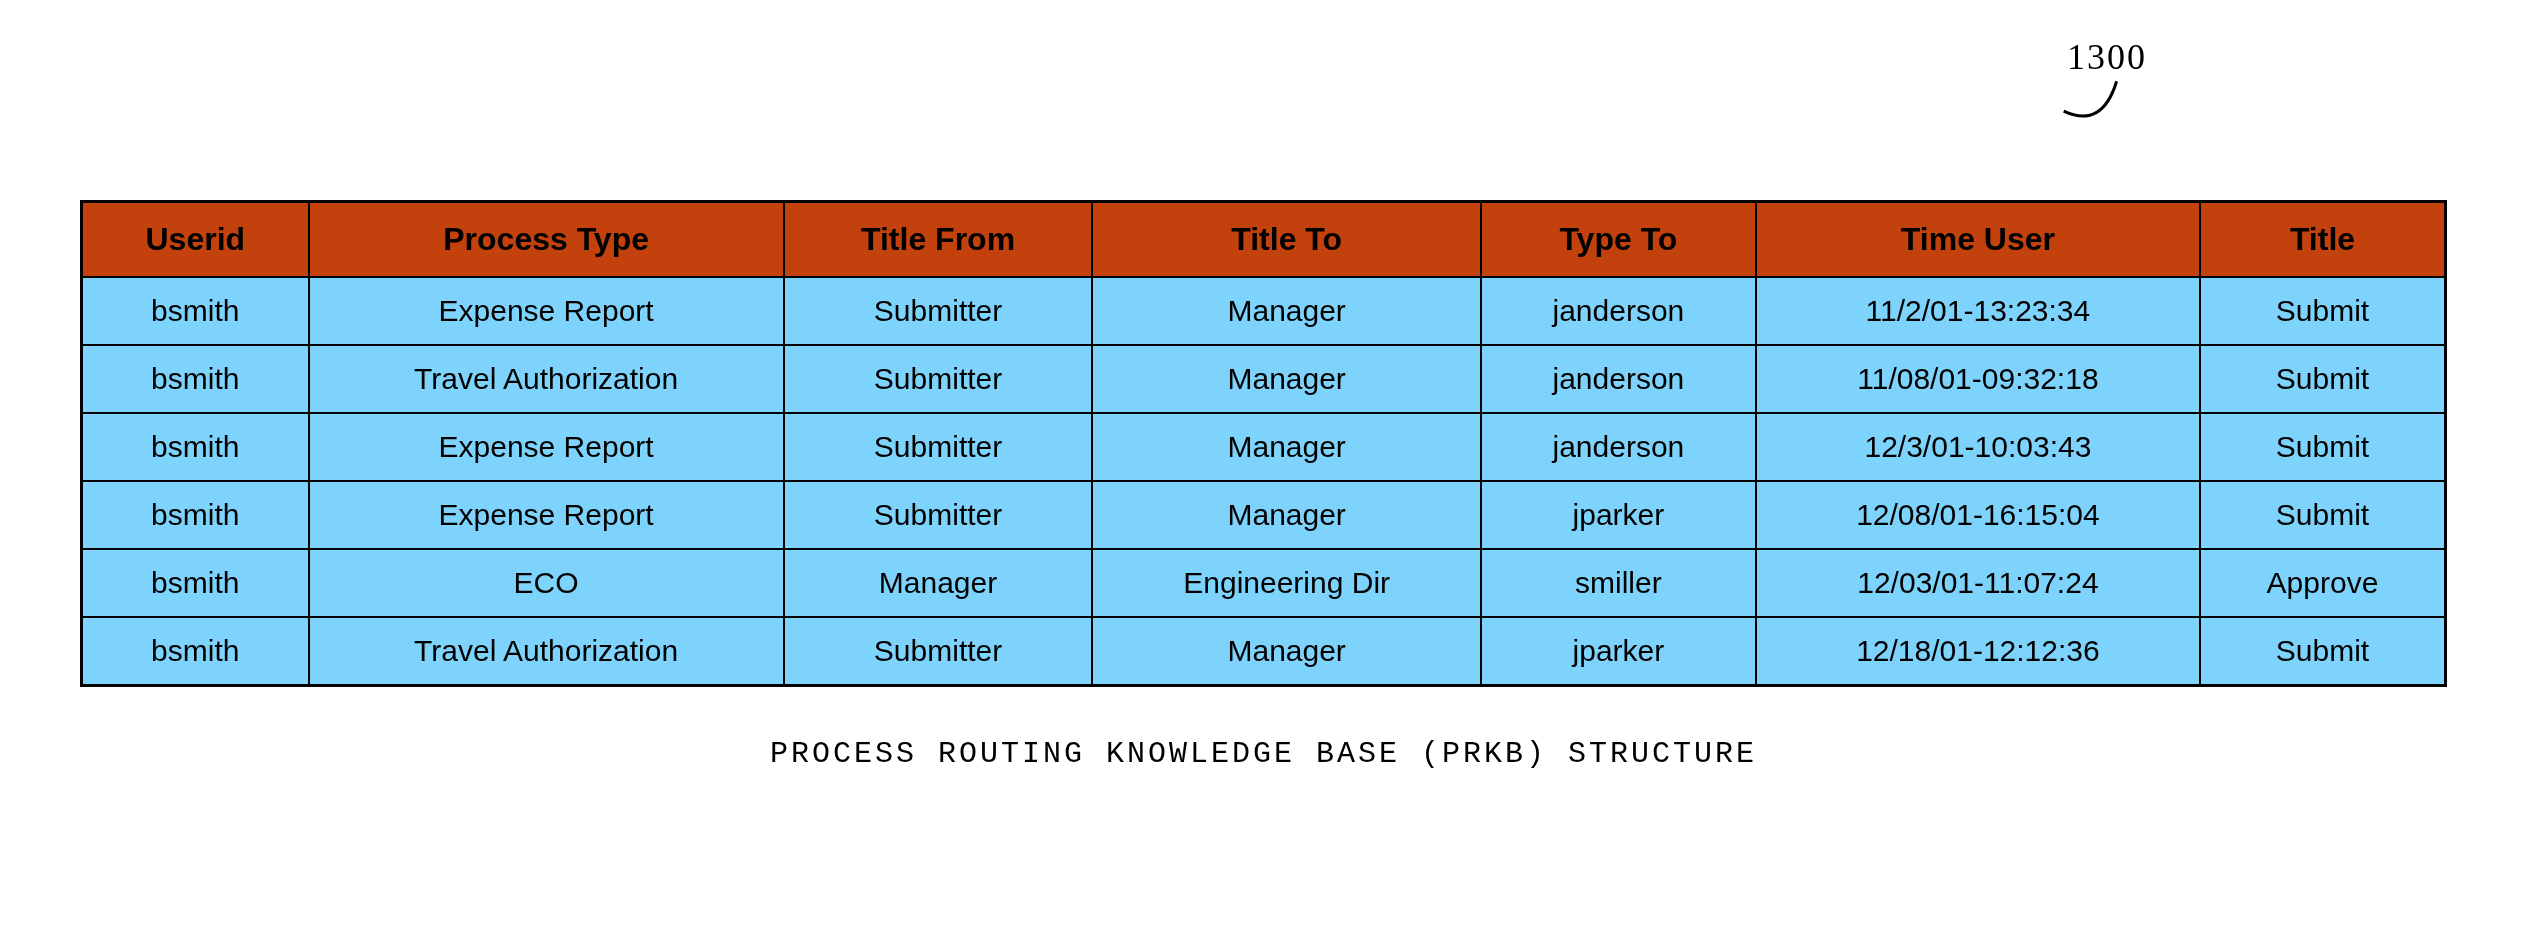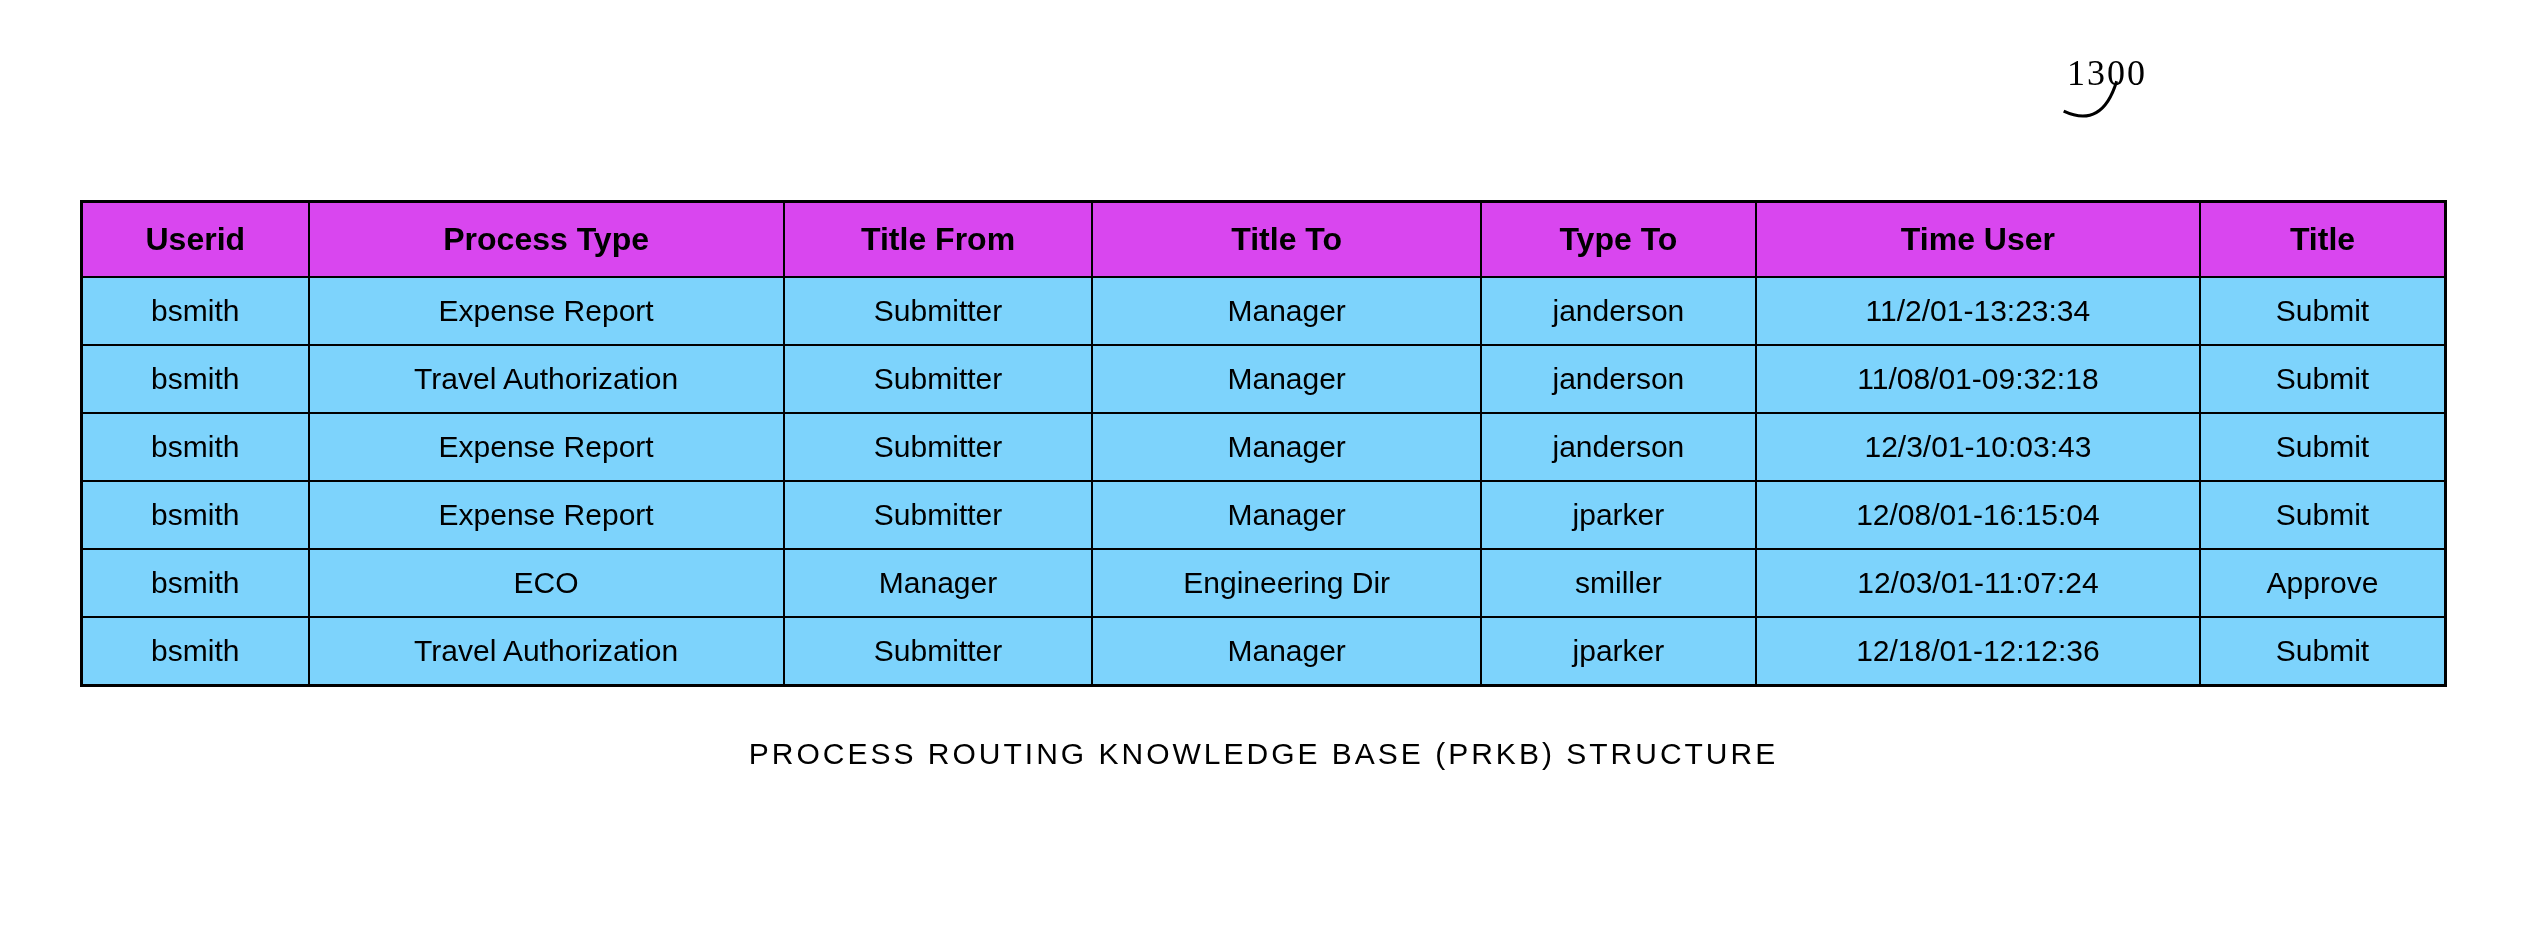--- a/index.html
+++ b/index.html
@@ -22,21 +22,21 @@
       height: 100%;
       position: relative;
       display: flex;
       flex-direction: column;
       align-items: center;
       padding: 40px 80px;
     }
 
     .figure-number {
       position: absolute;
-      top: 52px;
+      top: 36px;
       right: 380px;
       font-size: 36px;
       font-weight: normal;
       letter-spacing: 2px;
       text-align: center;
     }
 
     .curve-annotation {
       position: absolute;
       top: 80px;
@@ -57,36 +57,36 @@
       border-collapse: collapse;
       border: 3px solid #000;
     }
 
     th {
       border: 2px solid #000;
       padding: 18px 24px;
       font-size: 32px;
       font-weight: bold;
       font-family: 'Arial', sans-serif;
-      background-color: #d946ef;
+      background-color: #c2410c;
     }
 
     td {
       border: 2px solid #000;
       padding: 16px 24px;
       text-align: center;
       font-size: 30px;
       font-family: 'Arial', sans-serif;
       background-color: #7dd3fc;
     }
 
     .caption {
       margin-top: 50px;
       font-size: 30px;
-      font-family: Liberation Sans, sans-serif;
+      font-family: Liberation Mono, monospace;
       letter-spacing: 3px;
       text-align: center;
       color: #000;
     }
   </style>
 </head>
 <body>
 
 <div class="page-container">
 

